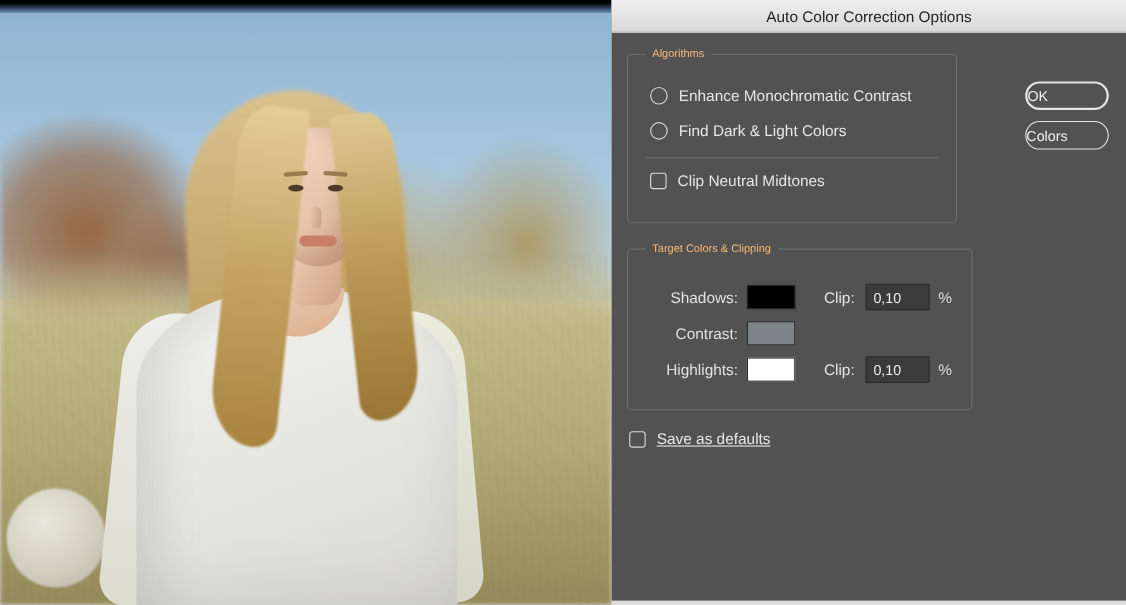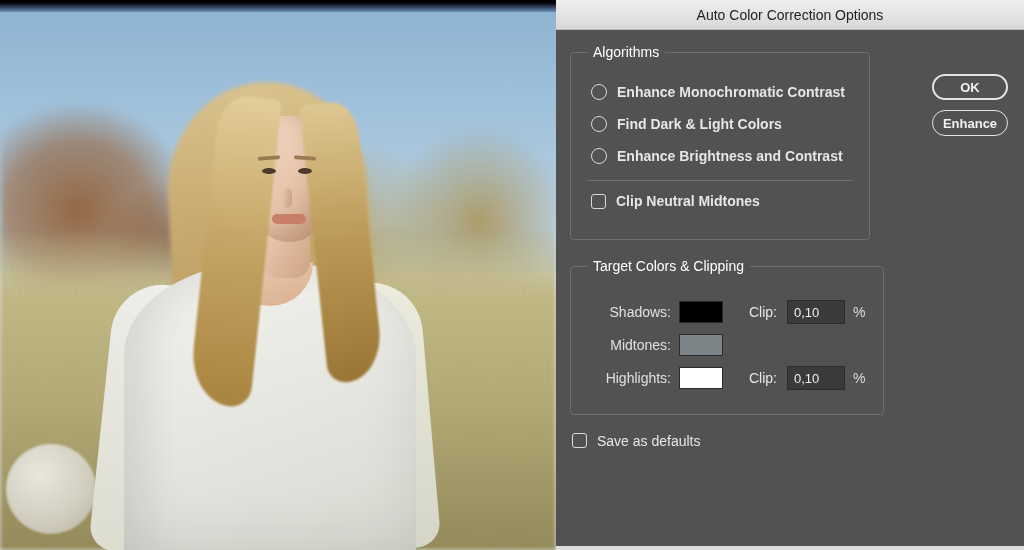--- a/index.html
+++ b/index.html
@@ -62,39 +62,39 @@
   .fig .sleeve-l{position:absolute;top:228px;left:-8px;width:96px;height:270px;
     background:linear-gradient(180deg,#eeeeea,#dcdccf);border-radius:52px 32px 20px 24px;transform:rotate(6deg);}
   .fig .sleeve-r{position:absolute;top:226px;left:226px;width:94px;height:268px;
     background:linear-gradient(180deg,#ececde,#d6d6c8);border-radius:32px 52px 24px 20px;transform:rotate(-5deg);}
   
   .dialog { flex:1; height:546px; background:#525252; position:relative; color:#e6e6e6; font-size:14px; }
   .titlebar { height:30px; background:linear-gradient(#efefef,#d8d8d8); color:#222;
     display:flex; align-items:center; justify-content:center; font-size:14px; border-bottom:1px solid #bdbdbd;}
   .content { position:absolute; top:30px; left:0; right:0; bottom:0; padding:14px 14px 18px 14px; }
   fieldset.group { border:1px solid #6e6e6e; border-radius:4px; padding:16px 16px 14px 16px; margin-bottom:18px; width:300px;}
-  fieldset.group legend { padding:0 6px; font-size:14px; color:#ffffff;}
-  .radio-row, .check-row { display:flex; align-items:center; gap:10px; margin:8px 0 16px 4px;font-weight:bold; }
+  fieldset.group legend { padding:0 6px; font-size:10px; color:#fdba74;}
+  .radio-row, .check-row { display:flex; align-items:center; gap:10px; margin:8px 0 16px 4px; }
   .radio { width:16px; height:16px; border-radius:50%; border:1.5px solid #d9d9d9; display:inline-flex;
     align-items:center; justify-content:center; cursor:pointer; }
   .radio.selected::after{content:"";width:8px;height:8px;border-radius:50%;background:#fff;}
   .check { width:15px; height:15px; border-radius:3px; border:1.5px solid #d9d9d9; cursor:pointer;}
   .sep { height:1px; background:#6e6e6e; margin:4px 0 12px 0;}
   .target-row{display:grid;grid-template-columns:84px 48px 44px 58px 14px;align-items:center;gap:8px;margin:10px 0;}
   .target-row .lbl{ text-align:right; color:#e0e0e0;}
   .swatch{width:44px;height:22px;border:1px solid #2b2b2b;cursor:pointer;}
   .clip-lbl{ text-align:right; padding-right:2px;}
   .num-input{ background:#3b3b3b; border:1px solid #2c2c2c; color:#eee; height:24px; padding:0 6px; width:58px;
     font-size:13px; }
   .pct{color:#ddd;}
   .buttons{ position:absolute; top:44px; right:16px; display:flex; flex-direction:column; gap:10px;}
   .pill{ width:76px; height:26px; border:1.5px solid #e4e4e4; border-radius:14px; background:transparent;
-    color:#f0f0f0; font-size:13px; cursor:pointer; display:flex; align-items:center; justify-content:center;font-weight:bold;}
+    color:#f0f0f0; font-size:13px; cursor:pointer; display:flex; align-items:center; }
   .pill.primary{ border-width:2px;}
-  .save-row{ display:flex; align-items:flex-start; gap:10px; margin-top:6px; margin-left:2px;}
+  .save-row{ display:flex; align-items:center; gap:10px; margin-top:6px; margin-left:2px;text-decoration:underline;}
 </style>
 </head>
 <body>
 
 <div class="photo">
   <div class="sky"></div>
   <div class="treeline"></div>
   <div class="grass"></div>
   <div class="disc"></div>
   <div class="fig">
@@ -126,24 +126,20 @@
       <legend>Algorithms</legend>
 
       <div class="radio-row">
         <span class="radio"></span>
         <span>Enhance Monochromatic Contrast</span>
       </div>
       <div class="radio-row">
         <span class="radio"></span>
         <span>Find Dark &amp; Light Colors</span>
       </div>
-      <div class="radio-row">
-        <span class="radio"></span>
-        <span>Enhance Brightness and Contrast</span>
-      </div>
 
       <div class="sep"></div>
 
       <div class="check-row">
         <span class="check"></span>
         <span>Clip Neutral Midtones</span>
       </div>
     </fieldset>
 
     <fieldset class="group">
@@ -151,21 +147,21 @@
 
       <div class="target-row">
         <span class="lbl">Shadows:</span>
         <span class="swatch" style="background:#000000"></span>
         <span class="clip-lbl">Clip:</span>
         <input class="num-input" value="0,10" style="">
         <span class="pct">%</span>
       </div>
 
       <div class="target-row">
-        <span class="lbl">Midtones:</span>
+        <span class="lbl">Contrast:</span>
         <span class="swatch" style="background:#7d8487"></span>
         <span></span>
           <span></span>
           <span></span>
       </div>
 
       <div class="target-row">
         <span class="lbl">Highlights:</span>
         <span class="swatch" style="background:#ffffff"></span>
         <span class="clip-lbl">Clip:</span>
@@ -177,17 +173,17 @@
     <div class="save-row">
       <span class="check"></span>
       <span>Save as defaults</span>
     </div>
 
     <div class="buttons">
       <div class="pill primary">
         <span>OK</span>
       </div>
       <div class="pill">
-        <span>Enhance</span>
+        <span>Colors</span>
       </div>
     </div>
   </div>
 </div>
 
 </body></html>

